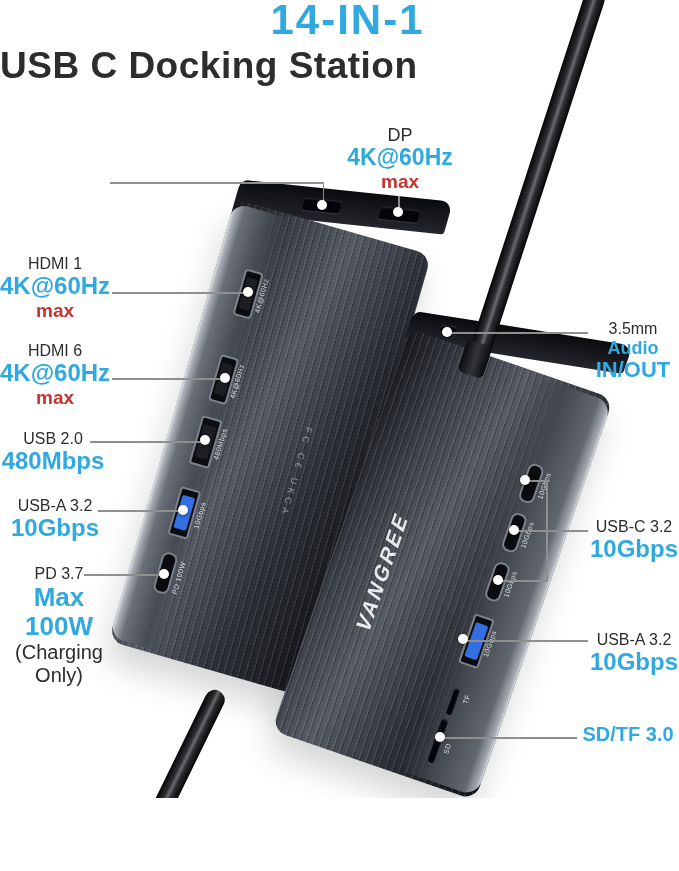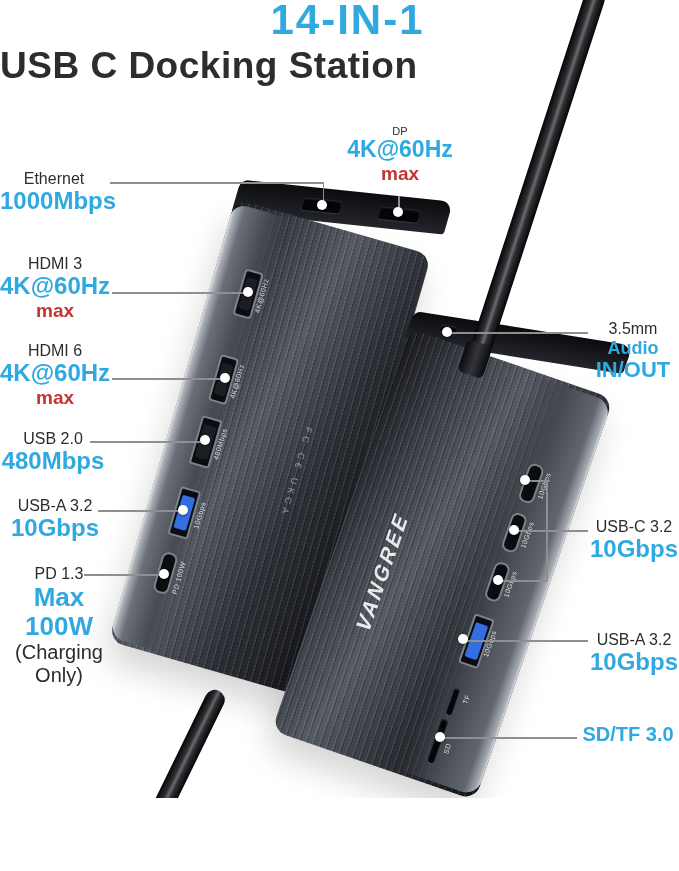--- a/index.html
+++ b/index.html
@@ -164,32 +164,28 @@
   <div class="dot" style="left:514px;top:530px;"></div>
   <div class="dot" style="left:498px;top:580px;"></div>
 
   <div class="lead" style="left:464px;top:640px;width:124px;height:1.5px;"></div>
   <div class="dot" style="left:463px;top:639px;"></div>
 
   <div class="lead" style="left:440px;top:737px;width:137px;height:1.5px;"></div>
   <div class="dot" style="left:440px;top:737px;"></div>
 
   <div class="callout" style="left:347px;top:125px;width:106px;">
-    <div class="c-name" style="font-size:11px;">DP</div>
+    <div class="c-name" style="font-size:18px;">DP</div>
     <div class="c-speed" style="font-size:23px;">4K@60Hz</div>
     <div class="c-note">max</div>
   </div>
 
-  <div class="callout" style="left:0;top:170px;width:108px;">
-    <div class="c-name">Ethernet</div>
-    <div class="c-speed">1000Mbps</div>
-  </div>
 
   <div class="callout" style="left:0;top:255px;width:110px;">
-    <div class="c-name">HDMI 3</div>
+    <div class="c-name">HDMI 1</div>
     <div class="c-speed">4K@60Hz</div>
     <div class="c-note">max</div>
   </div>
 
   <div class="callout" style="left:0;top:342px;width:110px;">
     <div class="c-name">HDMI 6</div>
     <div class="c-speed">4K@60Hz</div>
     <div class="c-note">max</div>
   </div>
 
@@ -197,21 +193,21 @@
     <div class="c-name">USB 2.0</div>
     <div class="c-speed">480Mbps</div>
   </div>
 
   <div class="callout" style="left:0;top:497px;width:110px;">
     <div class="c-name">USB-A 3.2</div>
     <div class="c-speed">10Gbps</div>
   </div>
 
   <div class="callout" style="left:0;top:565px;width:118px;">
-    <div class="c-name">PD 1.3</div>
+    <div class="c-name">PD 3.7</div>
     <div class="c-speed big">Max 100W</div>
     <div class="c-sub">(Charging Only)</div>
   </div>
 
   <div class="callout" style="left:588px;top:320px;width:90px;">
     <div class="c-name">3.5mm</div>
     <div class="c-speed" style="font-size:18px;">Audio</div>
     <div class="c-speed" style="font-size:22px;">IN/OUT</div>
   </div>
 

